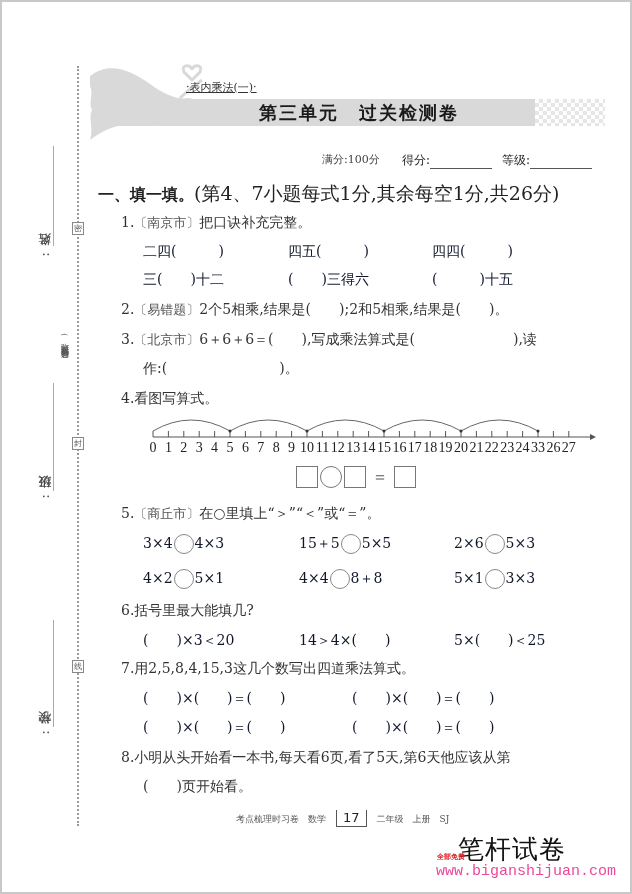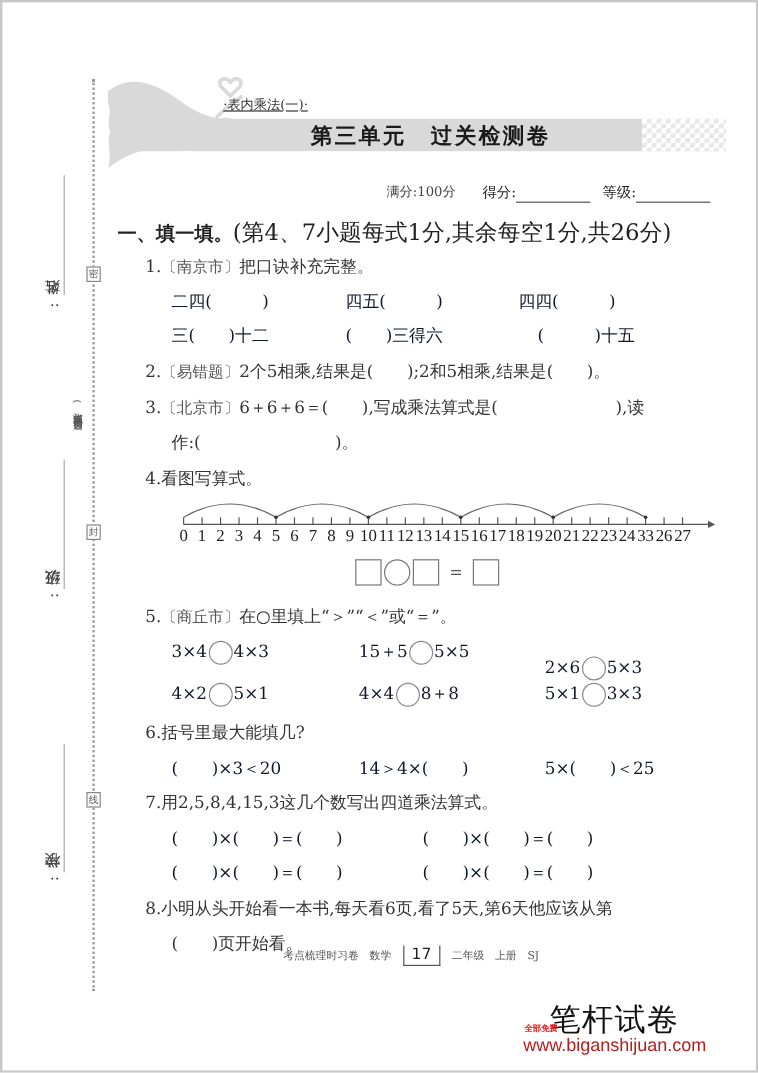--- a/index.html
+++ b/index.html
@@ -36,25 +36,25 @@
   
   .nl-wrap { position: absolute; left: 150px; top: 415px; width: 450px; height: 45px; }
   .nl-num { position: absolute; top: 25px; font-family: "Liberation Serif", serif; font-size: 14px; color: #222; transform: translateX(-50%); }
   .shapes { position: absolute; left: 296px; top: 465px; height: 24px; display: flex; align-items: center; gap: 2px; }
   .sq { width: 22px; height: 22px; border: 1px solid #777; }
   .ci { width: 22px; height: 22px; border: 1px solid #777; border-radius: 50%; }
   .eq { font-size: 16px; color: #555; padding: 0 4px; }
   .cmp-circle { display: inline-block; width: 20px; height: 20px; border: 1px solid #888; border-radius: 50%; vertical-align: middle; margin: 0 1px; }
 
   
-  .footer { top: 788px; font-size: 9px; color: #555; }
+  .footer { top: 810px; font-size: 9px; color: #555; }
   .pg { display: inline-block; border-bottom: 1px solid #555; border-left: 1px solid #555; border-right: 1px solid #555; padding: 0 6px; font-family: "DejaVu Sans", sans-serif; font-size: 13px; color: #222; height: 17px; line-height: 16px; margin: 0 10px; }
   .wm-title { left: 458px; top: 832px; font-family: "DejaVu Sans", sans-serif; font-size: 26px; color: #111; letter-spacing: 1px; }
   .wm-free { left: 437px; top: 852px; font-family: "DejaVu Sans", sans-serif; font-size: 7px; color: #e02020; font-weight: bold; }
-  .wm-url { left: 436px; top: 863px; font-family: Liberation Sans, sans-serif; font-size: 15px; color: #b91c1c; }
+  .wm-url { left: 436px; top: 863px; font-family: Liberation Mono, monospace; font-size: 15px; color: #ec4899; }
 </style>
 </head>
 <body>
 
 <div class="frame"></div>
 
 <div class="dotline"></div>
 <div class="seal-box" style="top:222px">密</div>
 <div class="seal-box" style="top:437px">封</div>
 <div class="seal-box" style="top:660px">线</div>
@@ -90,21 +90,21 @@
 </div>
 
 <div class="abs q" style="left:121px;top:214px">
   <span>1.</span><span class="tag">〔南京市〕</span><span>把口诀补充完整。</span>
 </div>
 <div class="abs ans" style="left:143px;top:243px">二四(　　　)</div>
 <div class="abs ans" style="left:288px;top:243px">四五(　　　)</div>
 <div class="abs ans" style="left:432px;top:243px">四四(　　　)</div>
 <div class="abs ans" style="left:143px;top:271px">三(　　)十二</div>
 <div class="abs ans" style="left:288px;top:271px">(　　)三得六</div>
-<div class="abs ans" style="left:448px;top:271px">(　　　)十五</div>
+<div class="abs ans" style="left:432px;top:271px">(　　　)十五</div>
 
 <div class="abs q" style="left:121px;top:301px">
   <span>2.</span><span class="tag">〔易错题〕</span><span>2个5相乘,结果是(　　);2和5相乘,结果是(　　)。</span>
 </div>
 
 <div class="abs q" style="left:121px;top:331px">
   <span>3.</span><span class="tag">〔北京市〕</span><span>6＋6＋6＝(　　),写成乘法算式是(　　　　　　　),读</span>
 </div>
 <div class="abs q" style="left:143px;top:360px">作:(　　　　　　　　)。</div>
 
@@ -197,21 +197,21 @@
   <div class="sq"></div>
   <span class="eq">＝</span>
   <div class="sq"></div>
 </div>
 
 <div class="abs q" style="left:121px;top:505px">
   <span>5.</span><span class="tag">〔商丘市〕</span><span>在○里填上“＞”“＜”或“＝”。</span>
 </div>
 <div class="abs ans" style="left:143px;top:534px"><span>3×4</span><span class="cmp-circle"></span><span>4×3</span></div>
 <div class="abs ans" style="left:299px;top:534px"><span>15＋5</span><span class="cmp-circle"></span><span>5×5</span></div>
-<div class="abs ans" style="left:454px;top:547px"><span>2×6</span><span class="cmp-circle"></span><span>5×3</span></div>
+<div class="abs ans" style="left:454px;top:534px"><span>2×6</span><span class="cmp-circle"></span><span>5×3</span></div>
 <div class="abs ans" style="left:143px;top:569px"><span>4×2</span><span class="cmp-circle"></span><span>5×1</span></div>
 <div class="abs ans" style="left:299px;top:569px"><span>4×4</span><span class="cmp-circle"></span><span>8＋8</span></div>
 <div class="abs ans" style="left:454px;top:569px"><span>5×1</span><span class="cmp-circle"></span><span>3×3</span></div>
 
 <div class="abs q" style="left:121px;top:602px">
   <span>6.</span><span>括号里最大能填几?</span>
 </div>
 <div class="abs ans" style="left:143px;top:632px">(　　)×3＜20</div>
 <div class="abs ans" style="left:299px;top:632px">14＞4×(　　)</div>
 <div class="abs ans" style="left:454px;top:632px">5×(　　)＜25</div>

